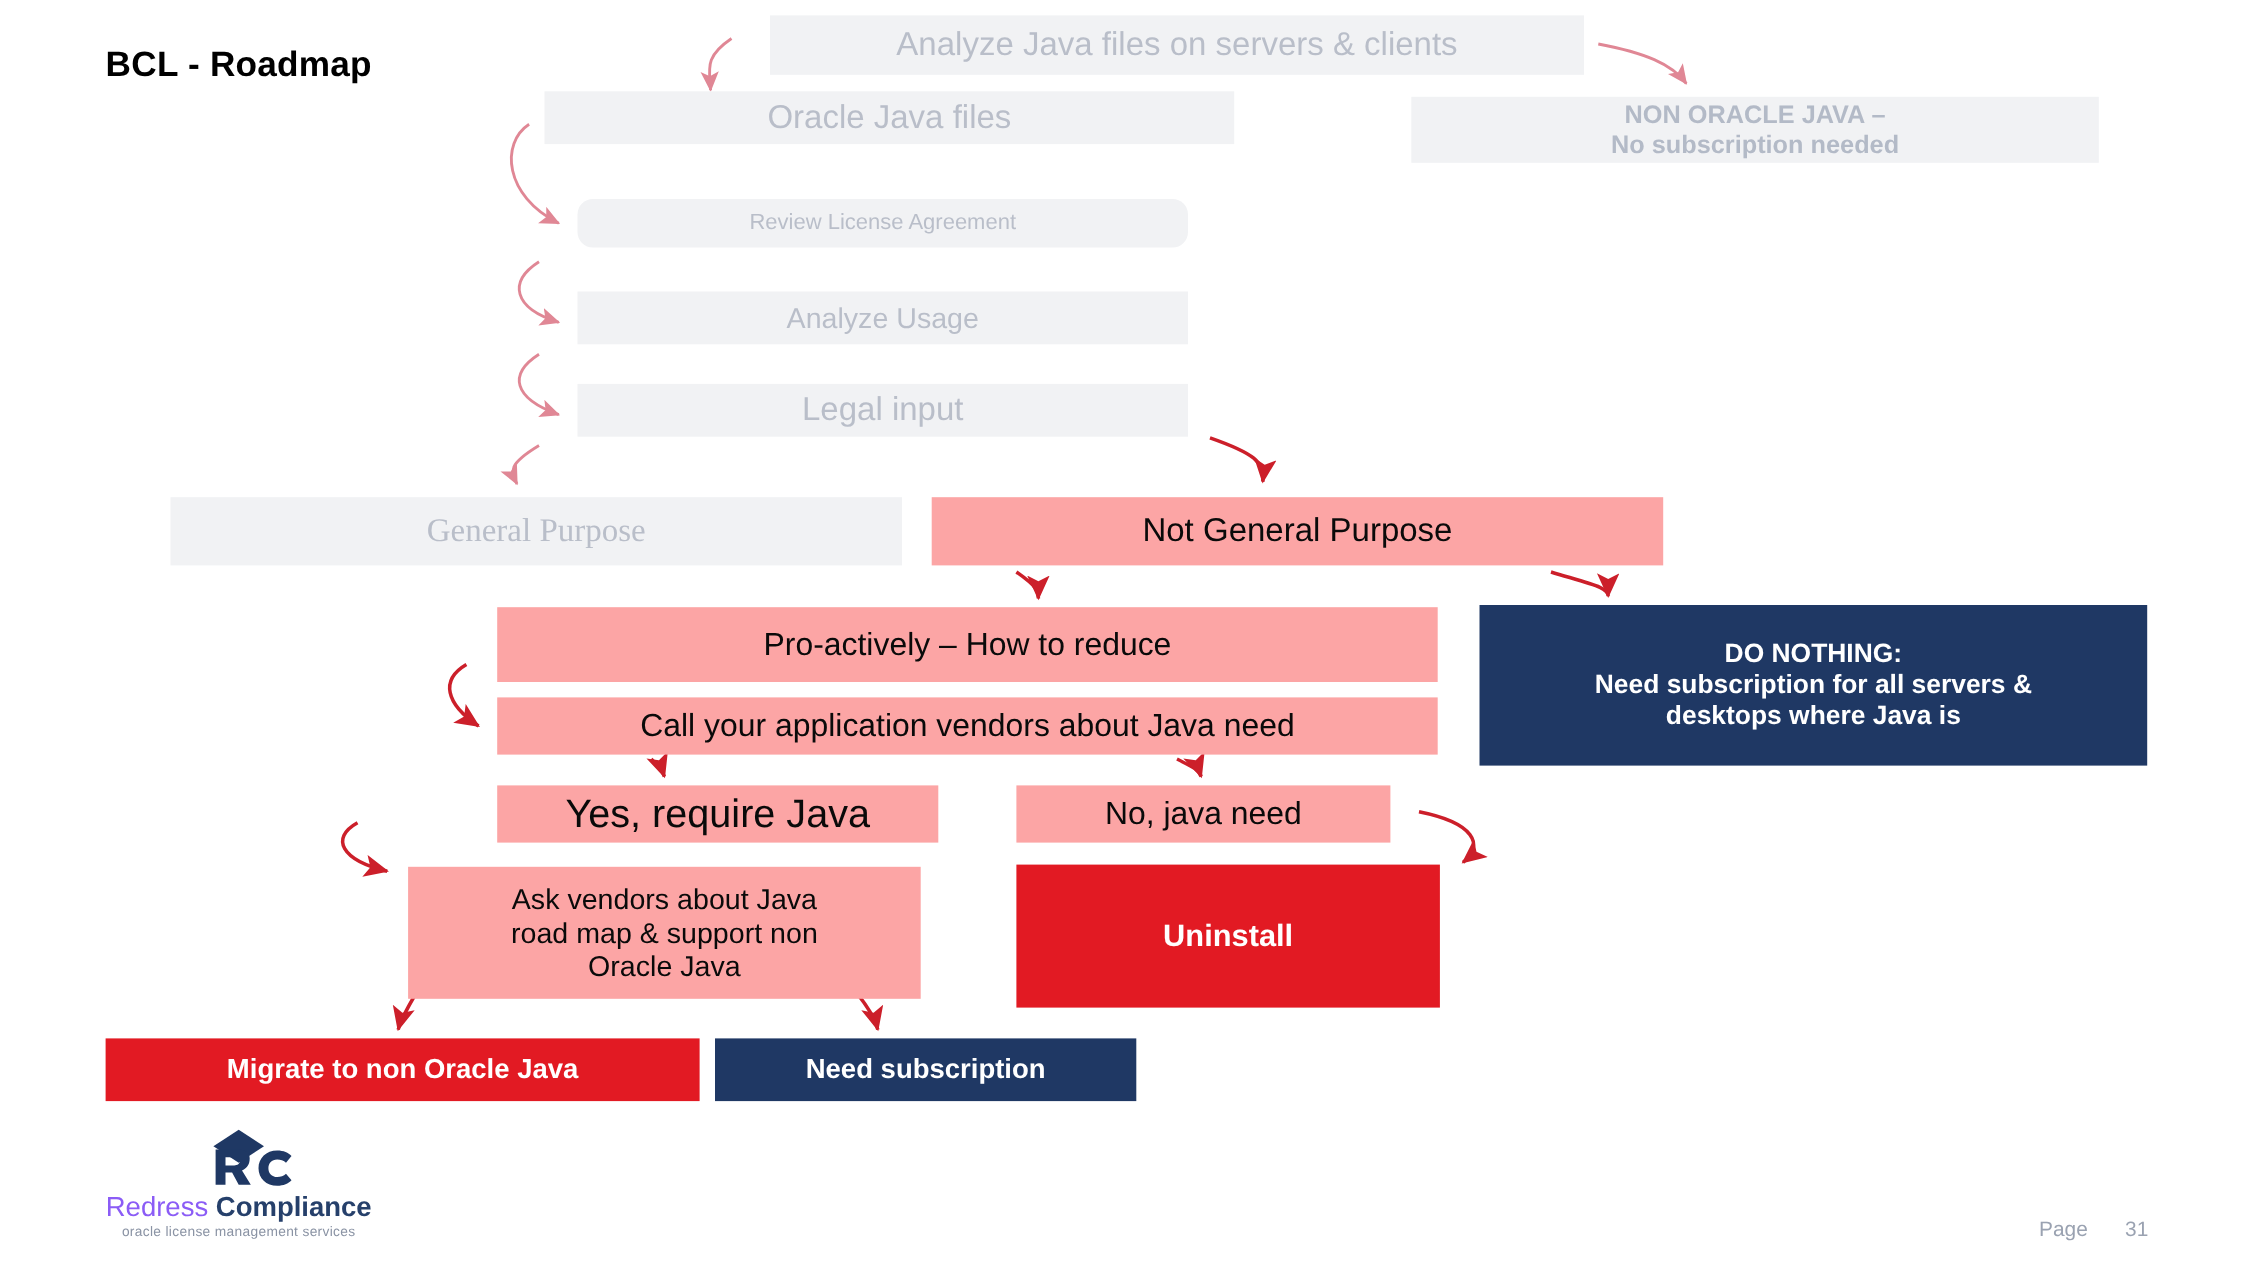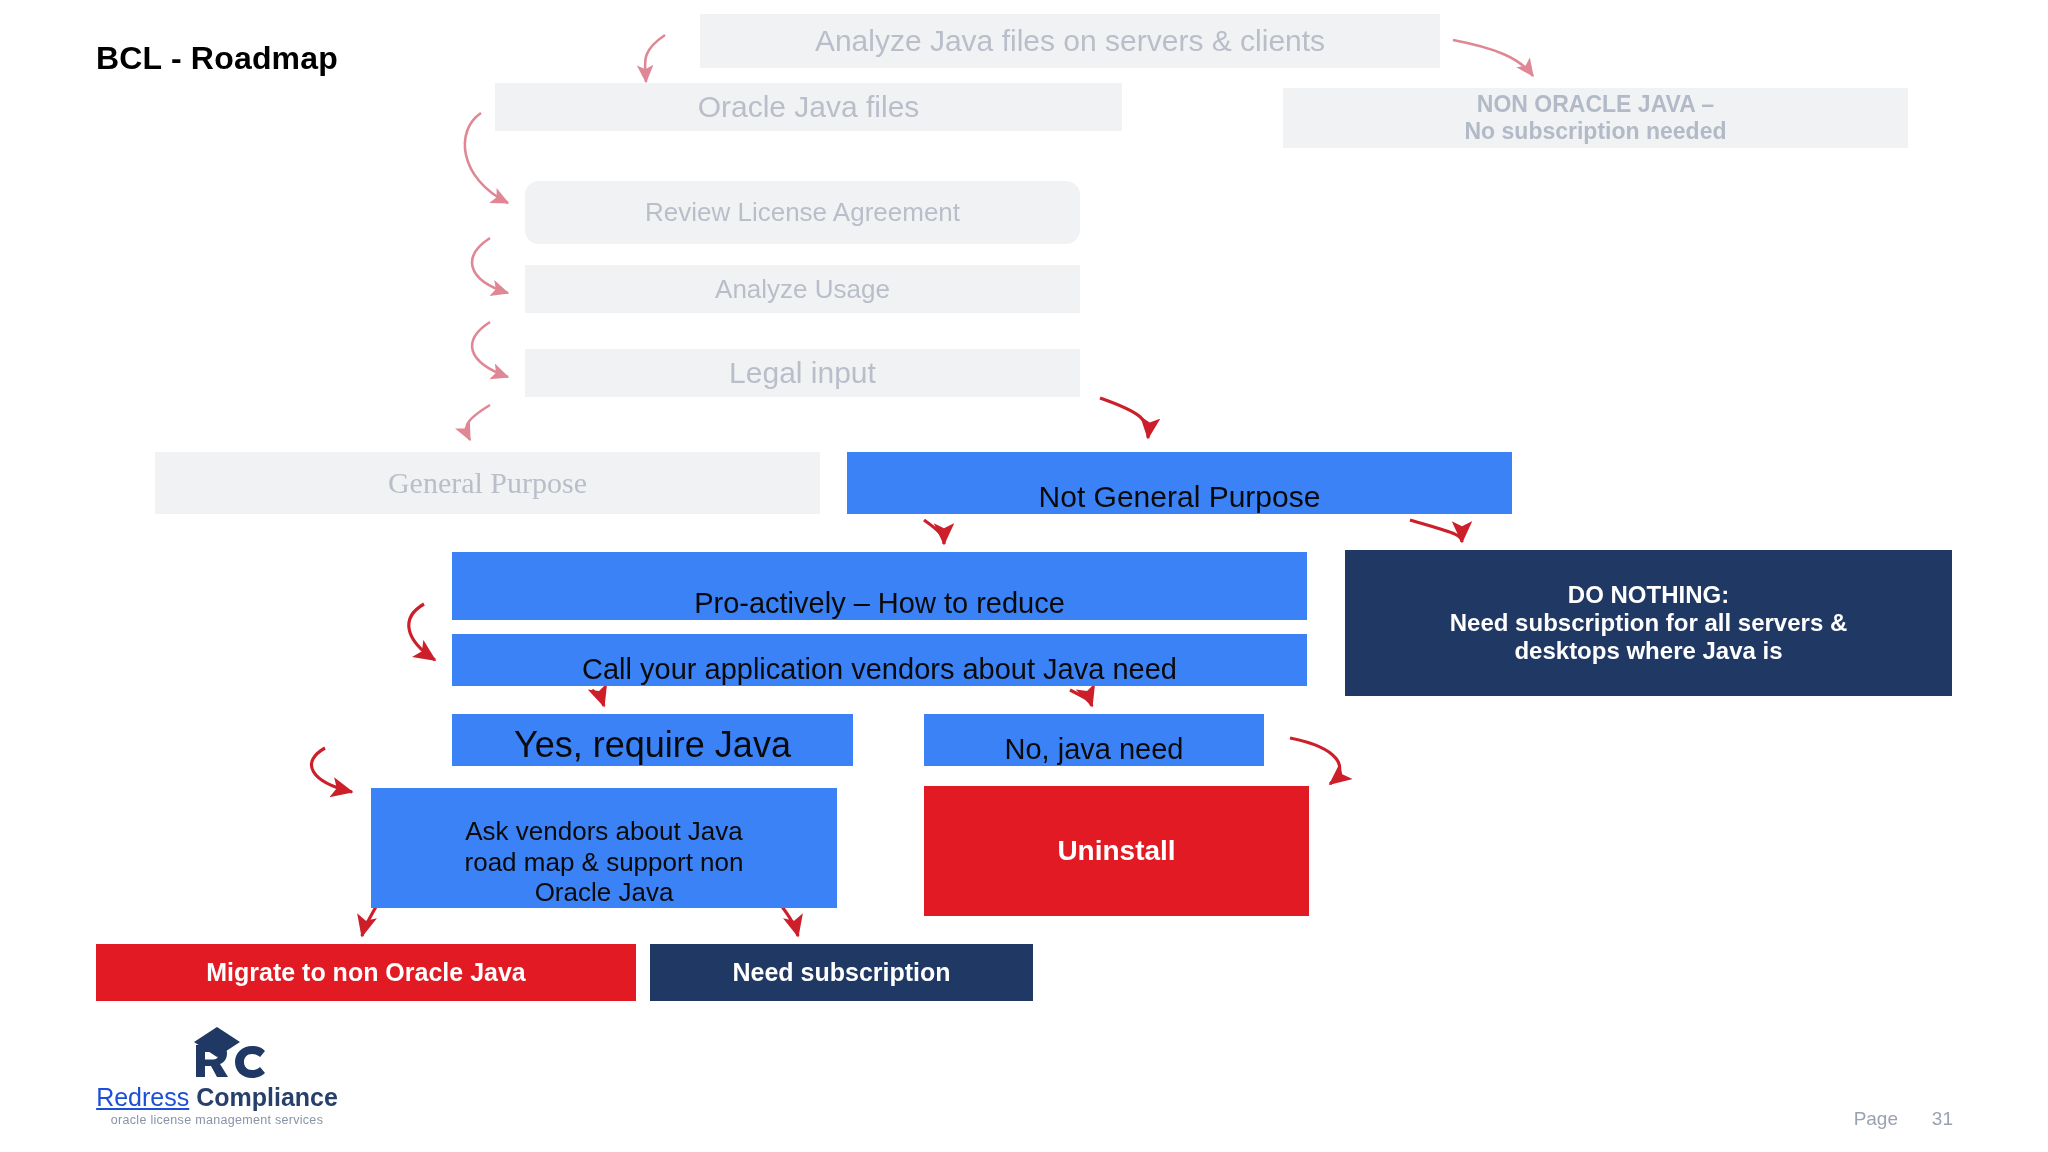--- a/index.html
+++ b/index.html
@@ -10,21 +10,21 @@
 
   
   .node{position:absolute;display:flex;align-items:center;justify-content:center;
         text-align:center;box-sizing:border-box;line-height:1.18;}
 
   
   .faded{background:#f1f2f4;color:#b9bec9;}
   .faded.b{font-weight:bold;color:#b3bac7;}
 
   
-  .grey{background:#3b82f6;color:#0a0a0a;align-items:flex-end;}
+  .grey{background:#fca5a5;color:#0a0a0a;}
 
   
   .navy{background:#1f3864;color:#ffffff;font-weight:bold;}
   .red{background:#e21a23;color:#ffffff;font-weight:bold;}
 
   .title{position:absolute;left:96px;top:40px;font-size:32px;font-weight:bold;
          color:#000;letter-spacing:.2px;}
 
   
   #arrows{position:absolute;left:0;top:0;width:2048px;height:1152px;
@@ -33,21 +33,21 @@
   
   .footer-url{position:absolute;left:0;right:0;top:1105px;text-align:center;
               font-size:17px;letter-spacing:9px;color:#b9bfcc;}
   .pagelabel{position:absolute;right:150px;top:1108px;font-size:19px;color:#9aa2b1;}
   .pagenum{position:absolute;right:95px;top:1108px;font-size:19px;color:#9aa2b1;}
 
   
   #logo{position:absolute;left:92px;top:1025px;width:250px;height:110px;}
   .logo-word{position:absolute;left:0;top:58px;width:250px;text-align:center;
              font-size:25px;color:#3c4a63;white-space:nowrap;}
-  .logo-word .lw1{font-weight:normal;color:#1d4ed8;text-decoration:underline;}
+  .logo-word .lw1{font-weight:normal;color:#8b5cf6;}
   .logo-word .lw2{font-weight:bold;color:#26406b;}
   .logo-sub{position:absolute;left:0;top:88px;width:250px;text-align:center;
             font-size:12.5px;color:#8a93a4;letter-spacing:.3px;white-space:nowrap;}
 </style>
 </head>
 <body>
 
 <div id="slide">
 
   <div class="title">BCL - Roadmap</div>
@@ -85,21 +85,21 @@
       <div class="node faded" style="left: 700px; top: 14px; width: 740px; height: 54px; font-size: 30px;">
         <span style="white-space: pre-line;">Analyze Java files on servers &amp; clients</span>
       </div>
       <div class="node faded b" style="left: 1283px; top: 88px; width: 625px; height: 60px; font-size: 23px;">
         <span style="white-space: pre-line;">NON ORACLE JAVA –
 No subscription needed</span>
       </div>
       <div class="node faded" style="left: 495px; top: 83px; width: 627px; height: 48px; font-size: 30px;">
         <span style="white-space: pre-line;">Oracle Java files</span>
       </div>
-      <div class="node faded" style="left: 525px; top: 181px; width: 555px; height: 63px; font-size: 26px; border-radius: 14px;">
+      <div class="node faded" style="left: 525px; top: 181px; width: 555px; height: 44px; font-size: 20px; border-radius: 14px;">
         <span style="white-space: pre-line;">Review License Agreement</span>
       </div>
       <div class="node faded" style="left: 525px; top: 265px; width: 555px; height: 48px; font-size: 26px;">
         <span style="white-space: pre-line;">Analyze Usage</span>
       </div>
       <div class="node faded" style="left: 525px; top: 349px; width: 555px; height: 48px; font-size: 30px;">
         <span style="white-space: pre-line;">Legal input</span>
       </div>
       <div class="node faded" style="left: 155px; top: 452px; width: 665px; height: 62px; font-size: 30px;">
         <span style="white-space: pre-line; font-family: Liberation Serif, serif;">General Purpose</span>

